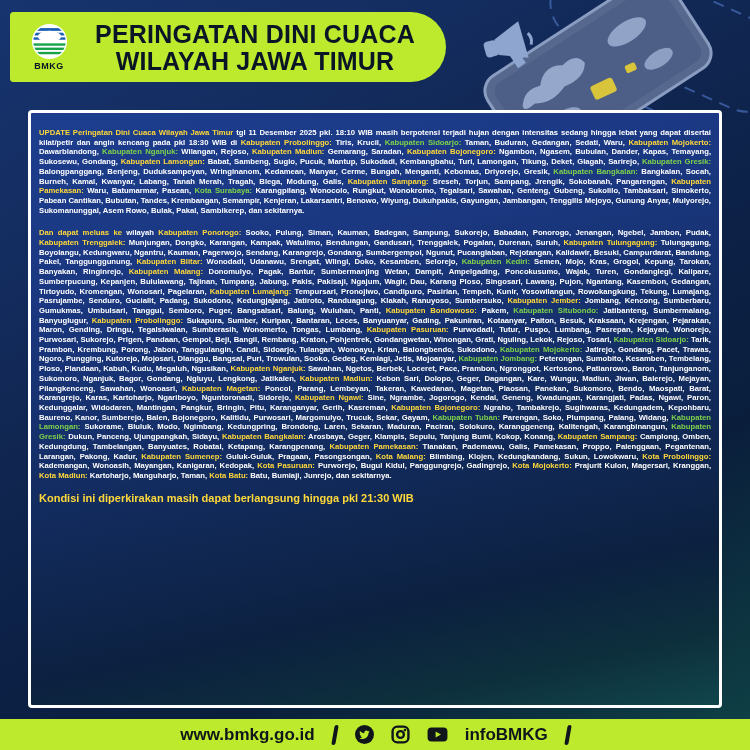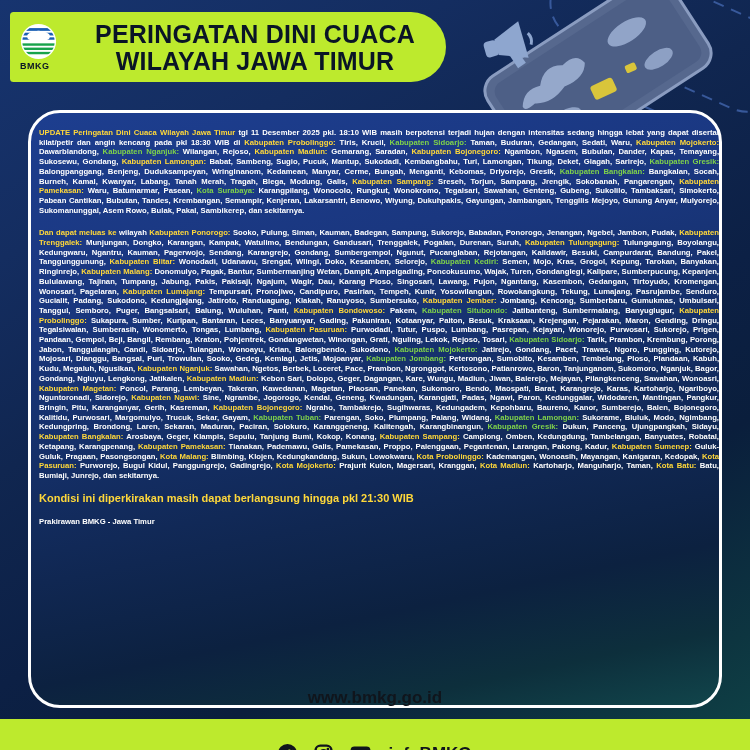--- a/index.html
+++ b/index.html
@@ -2,38 +2,38 @@
 <html><head>
 <meta charset="utf-8">
 <style>
   html,body{margin:0;padding:0;background:#08162c;font-family:"Liberation Sans",sans-serif;}
   .frame{position:relative;width:750px;height:750px;overflow:hidden;
     background:linear-gradient(150deg,#17346f 0%,#142d60 22%,#102650 40%,#0c2045 58%,#0a1e3c 72%,#0d3540 90%,#0f4347 100%);}
   .header-art{position:absolute;top:0;left:0;pointer-events:none;}
   
   .header{position:absolute;left:10px;top:12px;width:436px;height:70px;background:#bdea2d;
     border-radius:4px 40px 40px 4px;display:flex;align-items:center;z-index:3;}
-  .logo{display:flex;flex-direction:column;margin-left:10px;width:58px;}
+  .logo{display:flex;flex-direction:column;align-items:center;margin-left:10px;width:58px;}
   .logo-circle{width:37px;height:37px;display:block;}
   .logo-label{font-size:9px;font-weight:800;color:#0a1526;letter-spacing:0.5px;margin-top:1px;}
   .title-wrap{flex:1;text-align:center;color:#0a1526;font-weight:800;font-size:25px;line-height:26px;
     letter-spacing:0.2px;transform:scaleY(1.06);padding-right:14px;}
   
-  .panel{position:absolute;left:28px;right:28px;top:110px;bottom:42px;border:3px solid #ffffff;border-radius:32px;
+  .panel{position:absolute;left:28px;right:28px;top:110px;bottom:42px;border:3px solid #ffffff;border-radius:4px;
     background:linear-gradient(168deg,#1d3e8f 0%,#1a3780 26%,#15306a 46%,#102752 64%,#0c2140 78%,#0d2f3c 90%,#11454b 100%);
-    padding:15px 0 0 8px;box-sizing:border-box;z-index:2;}
+    padding:15px 8px 0 8px;box-sizing:border-box;z-index:2;}
   .body-text{margin:0 0 13px 0;font-size:7.7px;line-height:9.7px;font-weight:700;text-align:justify;color:#ffffff;}
   .c-w{color:#ffffff;}
   .c-y{color:#ffd83a;}
   .c-g{color:#7fd24a;}
   .validity{margin:2px 0 0 0;font-size:11px;line-height:9.7px;font-weight:700;color:#ffd83a;}
   .forecaster{margin:14px 0 0 0;font-size:7.7px;line-height:9.7px;font-weight:700;color:#ffffff;}
   
   .footer{position:absolute;left:0;right:0;bottom:0;height:31px;background:#bdea2d;z-index:4;
-    display:flex;align-items:center;justify-content:center;gap:18px;color:#10151c;font-weight:700;font-size:17px;flex-direction:column;}
+    display:flex;align-items:center;justify-content:center;gap:18px;color:#10151c;font-weight:700;font-size:17px;}
   .footer .group{display:flex;align-items:center;gap:17px;}
   .sep{width:4px;height:20px;background:#10151c;border-radius:2px;transform:skewX(-10deg);}
   .icon{display:block;}
 </style>
 </head>
 <body>
 
 <div class="frame">
 
   <svg class="header-art" width="750" height="130" viewBox="0 0 750 130">
@@ -84,21 +84,20 @@
     <div class="title-wrap">
       <div>PERINGATAN DINI CUACA</div>
       <div>WILAYAH JAWA TIMUR</div>
     </div>
   </header>
 
   <main class="panel">
     <p class="body-text"><span class="c-y">UPDATE Peringatan Dini Cuaca Wilayah Jawa Timur</span><span class="c-w"> tgl 11 Desember 2025 pkl. 18:10 WIB masih berpotensi terjadi hujan dengan intensitas sedang hingga lebat yang dapat disertai kilat/petir dan angin kencang pada pkl 18:30 WIB di </span><span class="c-y">Kabupaten Probolinggo:</span><span class="c-w"> Tiris, Krucil, </span><span class="c-g">Kabupaten Sidoarjo:</span><span class="c-w"> Taman, Buduran, Gedangan, Sedati, Waru, </span><span class="c-y">Kabupaten Mojokerto:</span><span class="c-w"> Dawarblandong, </span><span class="c-g">Kabupaten Nganjuk:</span><span class="c-w"> Wilangan, Rejoso, </span><span class="c-y">Kabupaten Madiun:</span><span class="c-w"> Gemarang, Saradan, </span><span class="c-y">Kabupaten Bojonegoro:</span><span class="c-w"> Ngambon, Ngasem, Bubulan, Dander, Kapas, Temayang, Sukosewu, Gondang, </span><span class="c-y">Kabupaten Lamongan:</span><span class="c-w"> Babat, Sambeng, Sugio, Pucuk, Mantup, Sukodadi, Kembangbahu, Turi, Lamongan, Tikung, Deket, Glagah, Sarirejo, </span><span class="c-g">Kabupaten Gresik:</span><span class="c-w"> Balongpanggang, Benjeng, Duduksampeyan, Wringinanom, Kedamean, Manyar, Cerme, Bungah, Menganti, Kebomas, Driyorejo, Gresik, </span><span class="c-g">Kabupaten Bangkalan:</span><span class="c-w"> Bangkalan, Socah, Burneh, Kamal, Kwanyar, Labang, Tanah Merah, Tragah, Blega, Modung, Galis, </span><span class="c-y">Kabupaten Sampang:</span><span class="c-w"> Sreseh, Torjun, Sampang, Jrengik, Sokobanah, Pangarengan, </span><span class="c-y">Kabupaten Pamekasan:</span><span class="c-w"> Waru, Batumarmar, Pasean, </span><span class="c-g">Kota Surabaya:</span><span class="c-w"> Karangpilang, Wonocolo, Rungkut, Wonokromo, Tegalsari, Sawahan, Genteng, Gubeng, Sukolilo, Tambaksari, Simokerto, Pabean Cantikan, Bubutan, Tandes, Krembangan, Semampir, Kenjeran, Lakarsantri, Benowo, Wiyung, Dukuhpakis, Gayungan, Jambangan, Tenggilis Mejoyo, Gunung Anyar, Mulyorejo, Sukomanunggal, Asem Rowo, Bulak, Pakal, Sambikerep, dan sekitarnya.</span></p>
     <p class="body-text"><span class="c-y">Dan dapat meluas ke</span><span class="c-w"> wilayah </span><span class="c-y">Kabupaten Ponorogo:</span><span class="c-w"> Sooko, Pulung, Siman, Kauman, Badegan, Sampung, Sukorejo, Babadan, Ponorogo, Jenangan, Ngebel, Jambon, Pudak, </span><span class="c-y">Kabupaten Trenggalek:</span><span class="c-w"> Munjungan, Dongko, Karangan, Kampak, Watulimo, Bendungan, Gandusari, Trenggalek, Pogalan, Durenan, Suruh, </span><span class="c-y">Kabupaten Tulungagung:</span><span class="c-w"> Tulungagung, Boyolangu, Kedungwaru, Ngantru, Kauman, Pagerwojo, Sendang, Karangrejo, Gondang, Sumbergempol, Ngunut, Pucanglaban, Rejotangan, Kalidawir, Besuki, Campurdarat, Bandung, Pakel, Tanggunggunung, </span><span class="c-y">Kabupaten Blitar:</span><span class="c-w"> Wonodadi, Udanawu, Srengat, Wlingi, Doko, Kesamben, Selorejo, </span><span class="c-g">Kabupaten Kediri:</span><span class="c-w"> Semen, Mojo, Kras, Grogol, Kepung, Tarokan, Banyakan, Ringinrejo, </span><span class="c-y">Kabupaten Malang:</span><span class="c-w"> Donomulyo, Pagak, Bantur, Sumbermanjing Wetan, Dampit, Ampelgading, Poncokusumo, Wajak, Turen, Gondanglegi, Kalipare, Sumberpucung, Kepanjen, Bululawang, Tajinan, Tumpang, Jabung, Pakis, Pakisaji, Ngajum, Wagir, Dau, Karang Ploso, Singosari, Lawang, Pujon, Ngantang, Kasembon, Gedangan, Tirtoyudo, Kromengan, Wonosari, Pagelaran, </span><span class="c-y">Kabupaten Lumajang:</span><span class="c-w"> Tempursari, Pronojiwo, Candipuro, Pasirian, Tempeh, Kunir, Yosowilangun, Rowokangkung, Tekung, Lumajang, Pasrujambe, Senduro, Gucialit, Padang, Sukodono, Kedungjajang, Jatiroto, Randuagung, Klakah, Ranuyoso, Sumbersuko, </span><span class="c-y">Kabupaten Jember:</span><span class="c-w"> Jombang, Kencong, Sumberbaru, Gumukmas, Umbulsari, Tanggul, Semboro, Puger, Bangsalsari, Balung, Wuluhan, Panti, </span><span class="c-y">Kabupaten Bondowoso:</span><span class="c-w"> Pakem, </span><span class="c-g">Kabupaten Situbondo:</span><span class="c-w"> Jatibanteng, Sumbermalang, Banyuglugur, </span><span class="c-y">Kabupaten Probolinggo:</span><span class="c-w"> Sukapura, Sumber, Kuripan, Bantaran, Leces, Banyuanyar, Gading, Pakuniran, Kotaanyar, Paiton, Besuk, Kraksaan, Krejengan, Pejarakan, Maron, Gending, Dringu, Tegalsiwalan, Sumberasih, Wonomerto, Tongas, Lumbang, </span><span class="c-y">Kabupaten Pasuruan:</span><span class="c-w"> Purwodadi, Tutur, Puspo, Lumbang, Pasrepan, Kejayan, Wonorejo, Purwosari, Sukorejo, Prigen, Pandaan, Gempol, Beji, Bangil, Rembang, Kraton, Pohjentrek, Gondangwetan, Winongan, Grati, Nguling, Lekok, Rejoso, Tosari, </span><span class="c-g">Kabupaten Sidoarjo:</span><span class="c-w"> Tarik, Prambon, Krembung, Porong, Jabon, Tanggulangin, Candi, Sidoarjo, Tulangan, Wonoayu, Krian, Balongbendo, Sukodono, </span><span class="c-g">Kabupaten Mojokerto:</span><span class="c-w"> Jatirejo, Gondang, Pacet, Trawas, Ngoro, Pungging, Kutorejo, Mojosari, Dlanggu, Bangsal, Puri, Trowulan, Sooko, Gedeg, Kemlagi, Jetis, Mojoanyar, </span><span class="c-g">Kabupaten Jombang:</span><span class="c-w"> Peterongan, Sumobito, Kesamben, Tembelang, Ploso, Plandaan, Kabuh, Kudu, Megaluh, Ngusikan, </span><span class="c-y">Kabupaten Nganjuk:</span><span class="c-w"> Sawahan, Ngetos, Berbek, Loceret, Pace, Prambon, Ngronggot, Kertosono, Patianrowo, Baron, Tanjunganom, Sukomoro, Nganjuk, Bagor, Gondang, Ngluyu, Lengkong, Jatikalen, </span><span class="c-y">Kabupaten Madiun:</span><span class="c-w"> Kebon Sari, Dolopo, Geger, Dagangan, Kare, Wungu, Madiun, Jiwan, Balerejo, Mejayan, Pilangkenceng, Sawahan, Wonoasri, </span><span class="c-y">Kabupaten Magetan:</span><span class="c-w"> Poncol, Parang, Lembeyan, Takeran, Kawedanan, Magetan, Plaosan, Panekan, Sukomoro, Bendo, Maospati, Barat, Karangrejo, Karas, Kartoharjo, Ngariboyo, Nguntoronadi, Sidorejo, </span><span class="c-y">Kabupaten Ngawi:</span><span class="c-w"> Sine, Ngrambe, Jogorogo, Kendal, Geneng, Kwadungan, Karangjati, Padas, Ngawi, Paron, Kedunggalar, Widodaren, Mantingan, Pangkur, Bringin, Pitu, Karanganyar, Gerih, Kasreman, </span><span class="c-y">Kabupaten Bojonegoro:</span><span class="c-w"> Ngraho, Tambakrejo, Sugihwaras, Kedungadem, Kepohbaru, Baureno, Kanor, Sumberejo, Balen, Bojonegoro, Kalitidu, Purwosari, Margomulyo, Trucuk, Sekar, Gayam, </span><span class="c-g">Kabupaten Tuban:</span><span class="c-w"> Parengan, Soko, Plumpang, Palang, Widang, </span><span class="c-g">Kabupaten Lamongan:</span><span class="c-w"> Sukorame, Bluluk, Modo, Ngimbang, Kedungpring, Brondong, Laren, Sekaran, Maduran, Paciran, Solokuro, Karanggeneng, Kalitengah, Karangbinangun, </span><span class="c-g">Kabupaten Gresik:</span><span class="c-w"> Dukun, Panceng, Ujungpangkah, Sidayu, </span><span class="c-y">Kabupaten Bangkalan:</span><span class="c-w"> Arosbaya, Geger, Klampis, Sepulu, Tanjung Bumi, Kokop, Konang, </span><span class="c-y">Kabupaten Sampang:</span><span class="c-w"> Camplong, Omben, Kedungdung, Tambelangan, Banyuates, Robatal, Ketapang, Karangpenang, </span><span class="c-y">Kabupaten Pamekasan:</span><span class="c-w"> Tlanakan, Pademawu, Galis, Pamekasan, Proppo, Palenggaan, Pegantenan, Larangan, Pakong, Kadur, </span><span class="c-y">Kabupaten Sumenep:</span><span class="c-w"> Guluk-Guluk, Pragaan, Pasongsongan, </span><span class="c-y">Kota Malang:</span><span class="c-w"> Blimbing, Klojen, Kedungkandang, Sukun, Lowokwaru, </span><span class="c-y">Kota Probolinggo:</span><span class="c-w"> Kademangan, Wonoasih, Mayangan, Kanigaran, Kedopak, </span><span class="c-y">Kota Pasuruan:</span><span class="c-w"> Purworejo, Bugul Kidul, Panggungrejo, Gadingrejo, </span><span class="c-y">Kota Mojokerto:</span><span class="c-w"> Prajurit Kulon, Magersari, Kranggan, </span><span class="c-y">Kota Madiun:</span><span class="c-w"> Kartoharjo, Manguharjo, Taman, </span><span class="c-y">Kota Batu:</span><span class="c-w"> Batu, Bumiaji, Junrejo, dan sekitarnya.</span></p>
     <p class="validity">Kondisi ini diperkirakan masih dapat berlangsung hingga pkl 21:30 WIB</p>
-    <p class="forecaster">Prakirawan BMKG - Jawa Timur</p>
   </main>
 
   <footer class="footer">
     <span>www.bmkg.go.id</span>
     <span class="sep"></span>
     <span class="group">
       <svg class="icon" width="19" height="19" viewBox="0 0 24 24">
         <circle cx="12" cy="12" r="12" fill="#10151c"></circle>
         <path d="M18.4 8.3c-.5.2-1 .4-1.5.4.5-.3 1-.8 1.2-1.4-.5.3-1.1.5-1.7.7-.5-.5-1.2-.9-2-.9-1.5 0-2.7 1.2-2.7 2.7 0 .2 0 .4.1.6-2.2-.1-4.2-1.2-5.5-2.8-.2.4-.4.9-.4 1.4 0 .9.5 1.7 1.2 2.2-.4 0-.8-.1-1.2-.3v.1c0 1.3.9 2.4 2.1 2.6-.2.1-.5.1-.7.1-.2 0-.3 0-.5-.1.3 1.1 1.3 1.9 2.5 1.9-.9.7-2.1 1.1-3.3 1.1h-.6c1.2.8 2.6 1.2 4.1 1.2 4.9 0 7.6-4.1 7.6-7.6v-.3c.5-.5 1-1 1.3-1.6z" fill="#bdea2d"></path>
       </svg>

